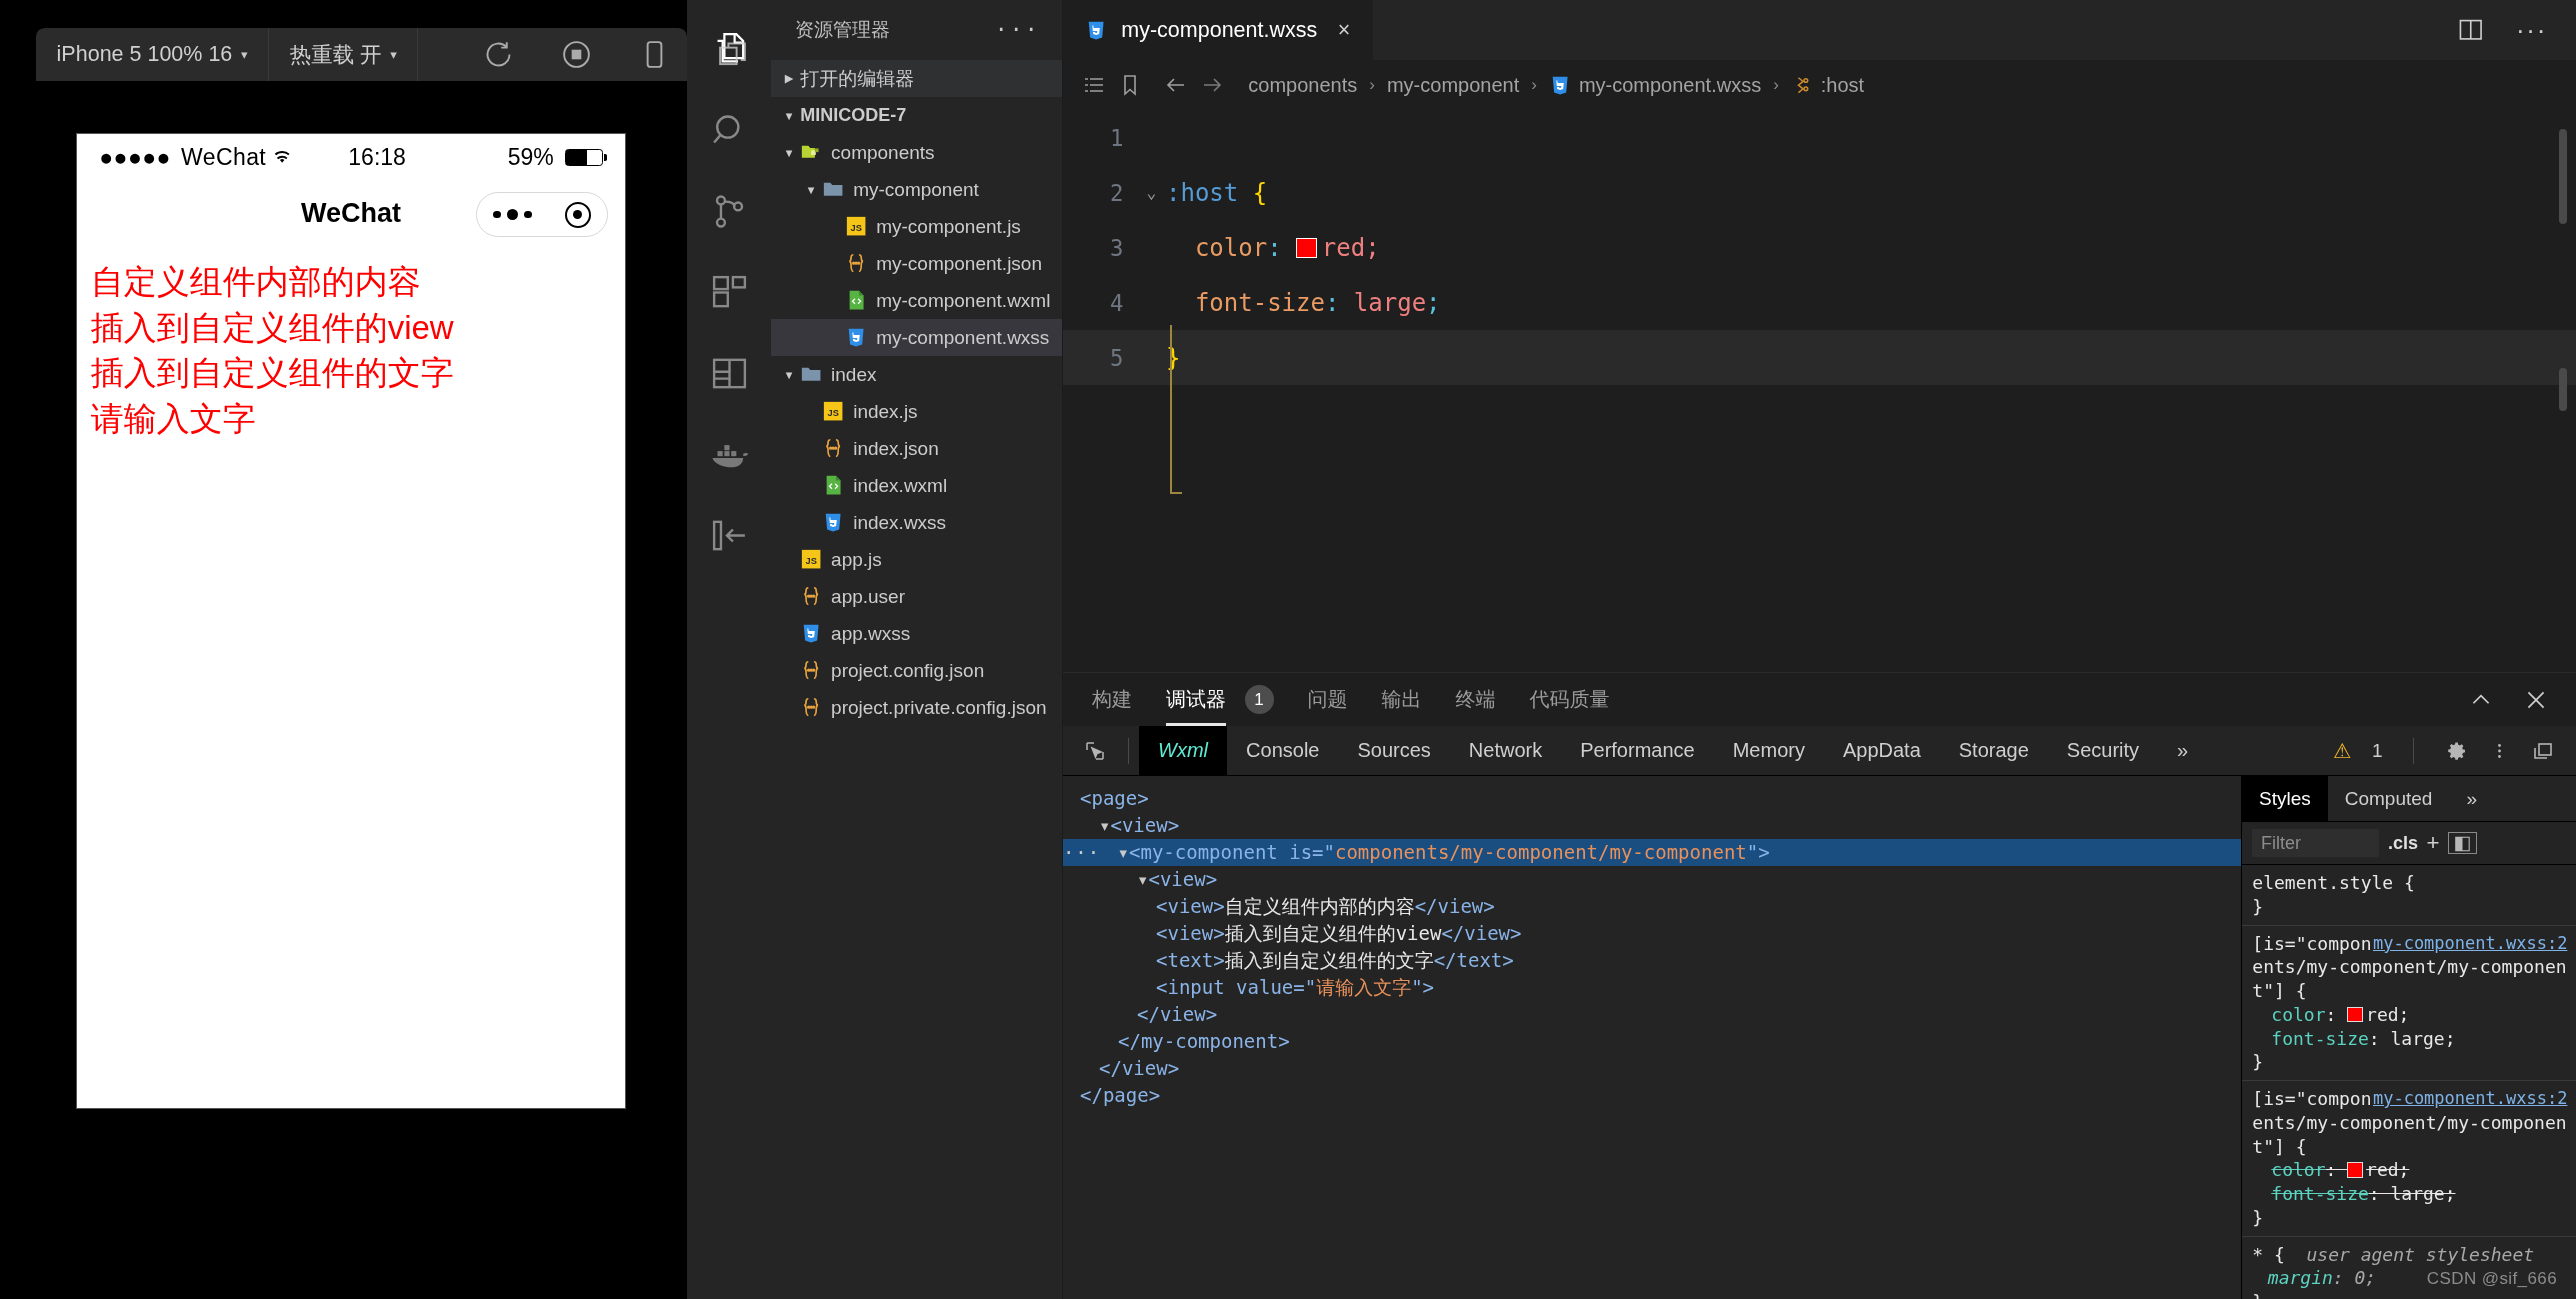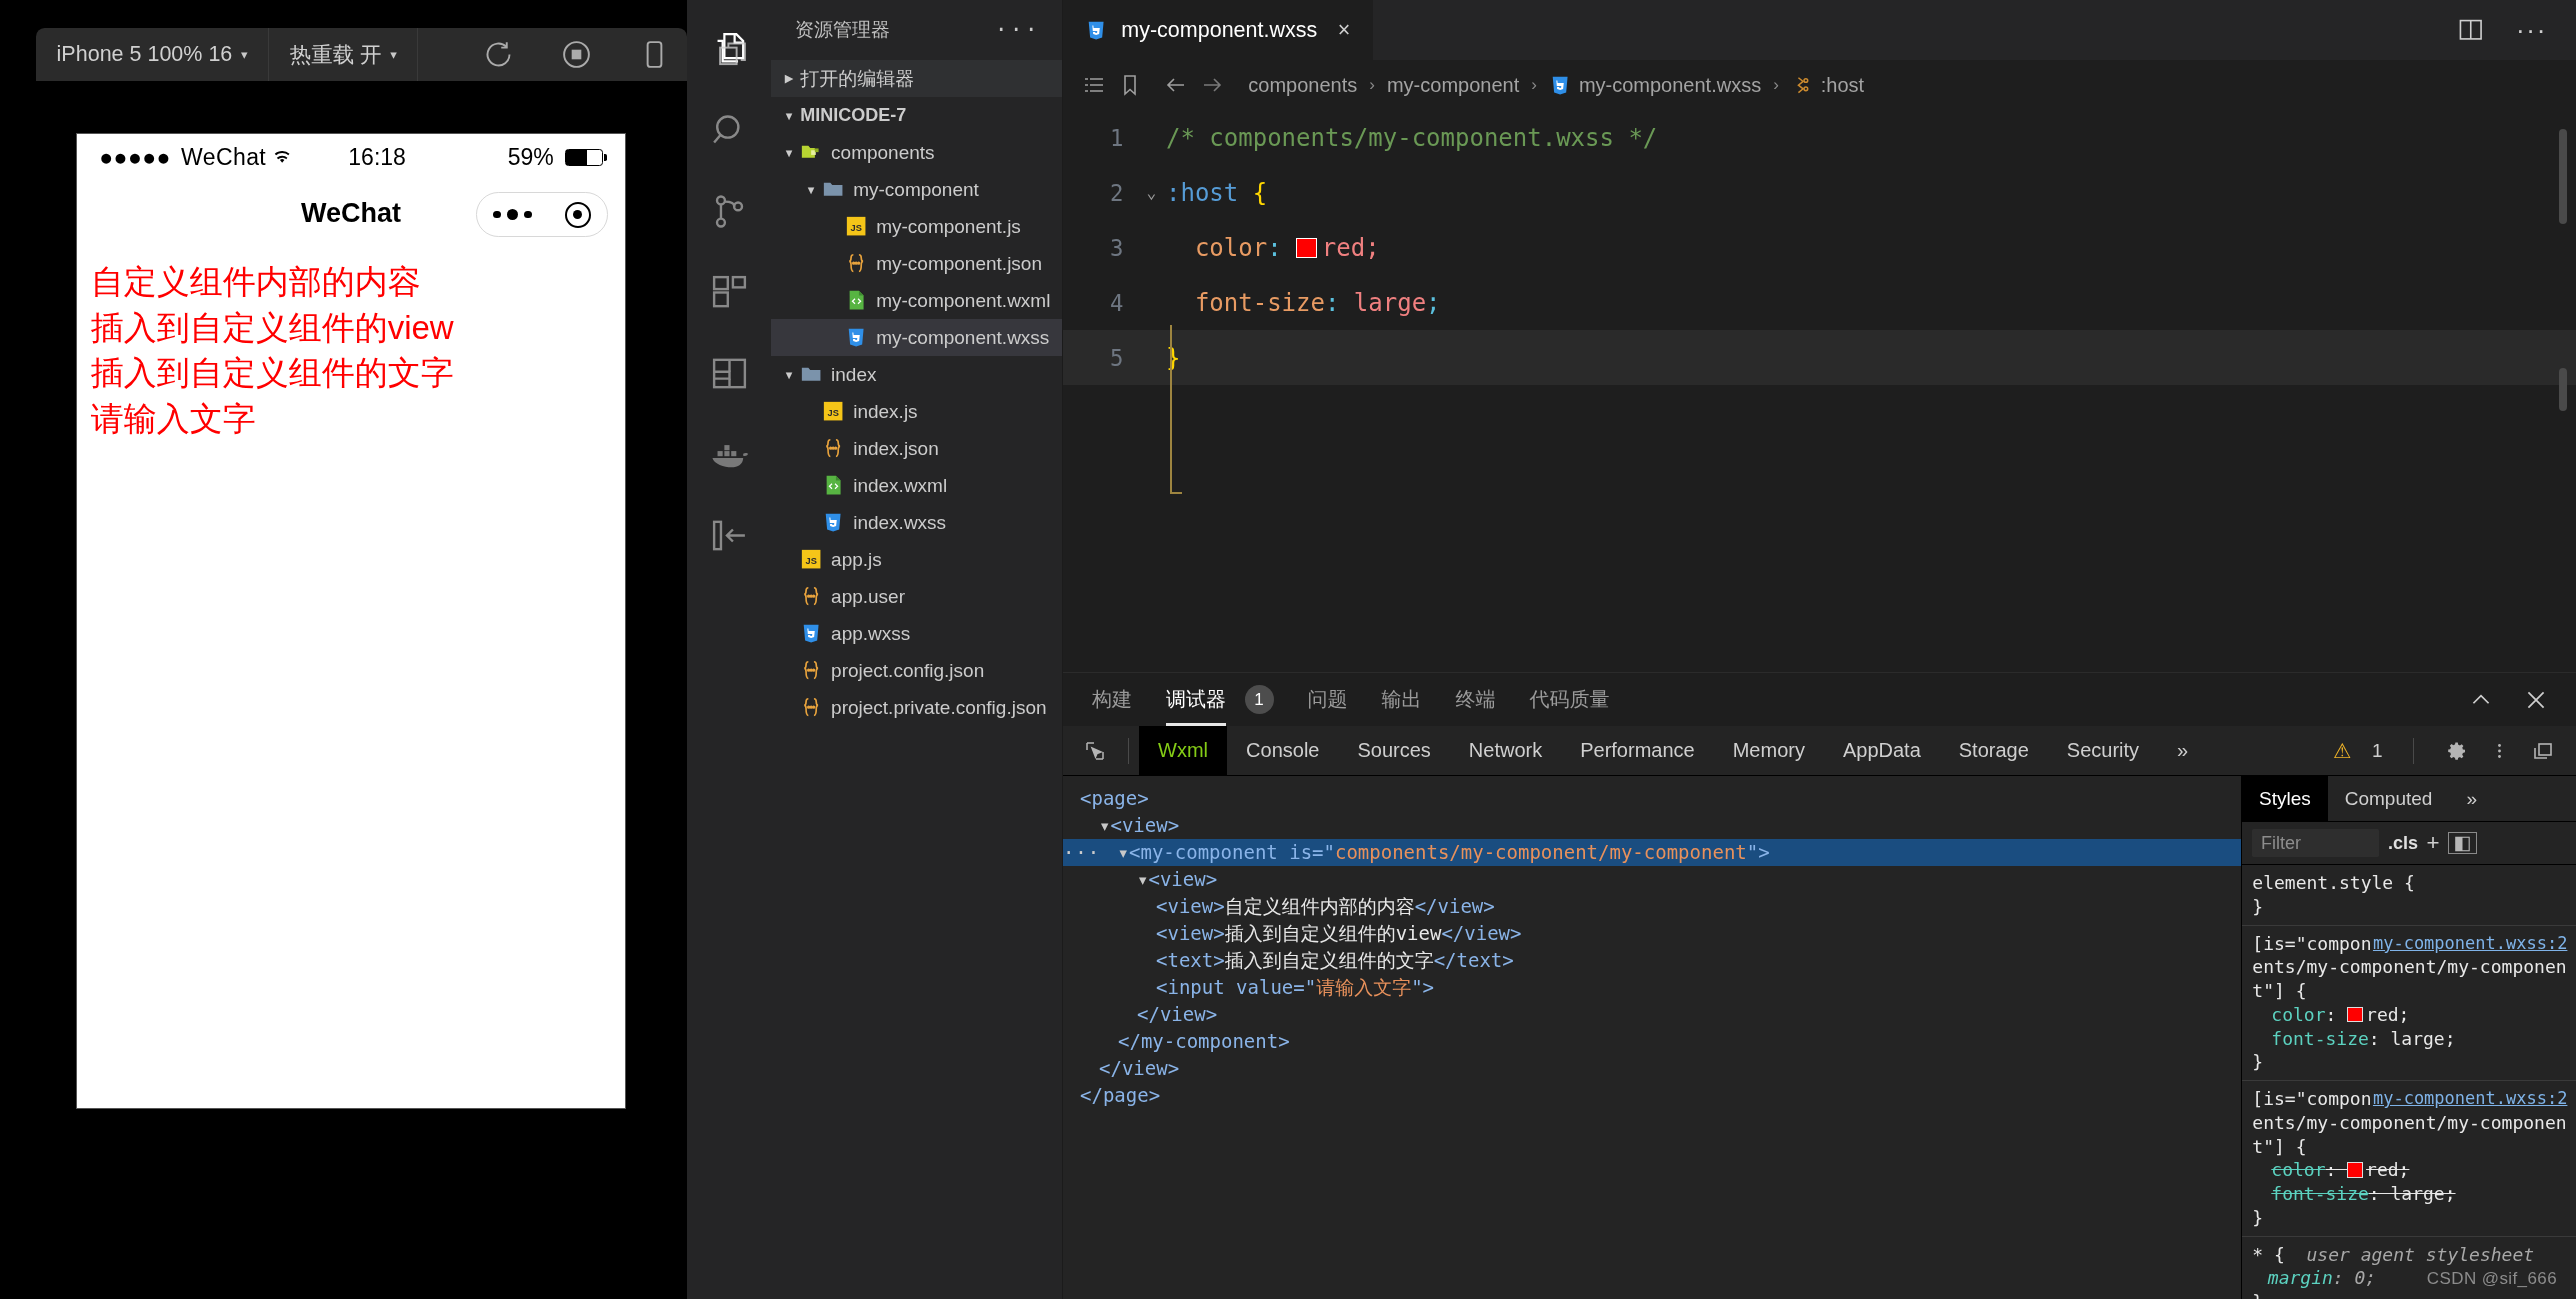--- a/index.html
+++ b/index.html
@@ -304,21 +304,21 @@
     background: #242424;
     border-bottom: 0.9px solid #000;
     padding-left: 8.6px;
   }
   .dt-inspect { width: 46px; display:flex; align-items:center; justify-content:center; opacity:.85;}
   .dt-divider { width:0.9px; height: 26px; background: #4a4a4a; margin: 0 10.3px; }
   .dt-tab {
     padding: 0 19px; height: 50px; display: flex; align-items: center;
     color: #cfcfcf; font-size: 20px;
   }
-  .dt-tab.active { background: #000000; color: #84cc16; }
+  .dt-tab.active { background: #000000; color: #5eead4; font-style: italic; }
   .dt-right {
     margin-left: auto; display: flex; align-items: center; gap: 20.6px;
     padding-right: 20.6px; color: #cfcfcf; font-size: 19px;
   }
   .warn-tri { color: #f0b429; font-size: 20.6px; }
 
   .dt-body { flex: 1 1 auto; display: flex; min-height: 0; }
   .wxml-pane {
     flex: 1 1 auto;
     background: #242424;
@@ -764,21 +764,21 @@
           <path d="M8 4l5 4-5 4 5 4-5 4"></path>
             <circle cx="16" cy="7" r="2"></circle>
             <circle cx="16" cy="16" r="2"></circle>
         </svg>
         <span>:host</span>
       </span>
     </div>
 
     <div class="code-area">
       <div id="code-container">
-          <div class="code-line"><span class="ln">1</span><span class="fold"></span><span><span class="tok-c">/* components/my-component.wxss */</span></span></div>
+          <div class="code-line"><span class="ln">1</span><span class="fold"></span></div>
           <div class="code-line"><span class="ln">2</span><span class="fold">⌄</span><span><span class="tok-selb">:host</span><span class=""> </span><span class="tok-brace">{</span></span></div>
           <div class="code-line"><span class="ln">3</span><span class="fold"></span><span><span class="tok-prop2">  color</span><span class="tok-punc">:</span><span class=""> </span><span class="swatch"></span><span class="tok-val">red;</span></span></div>
           <div class="code-line"><span class="ln">4</span><span class="fold"></span><span><span class="tok-prop2">  font-size</span><span class="tok-punc">:</span><span class=""> </span><span class="tok-val">large</span><span class="tok-punc">;</span></span></div>
           <div class="code-line hl"><span class="ln">5</span><span class="fold"></span><span><span class="tok-brace">}</span></span></div>
         </div>
       <div class="bracket-guide"></div>
       <div class="bracket-guide2"></div>
       <div class="scroll-deco"></div>
       <div class="scroll-deco2"></div>
     </div>

